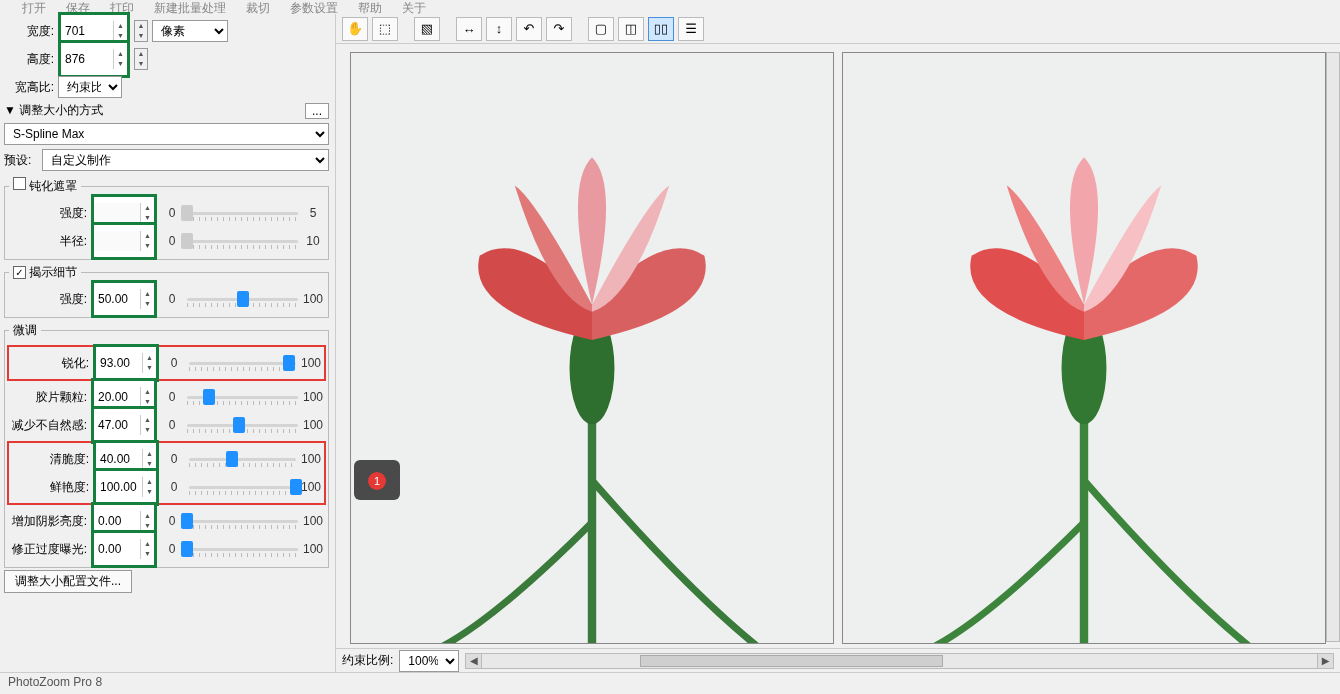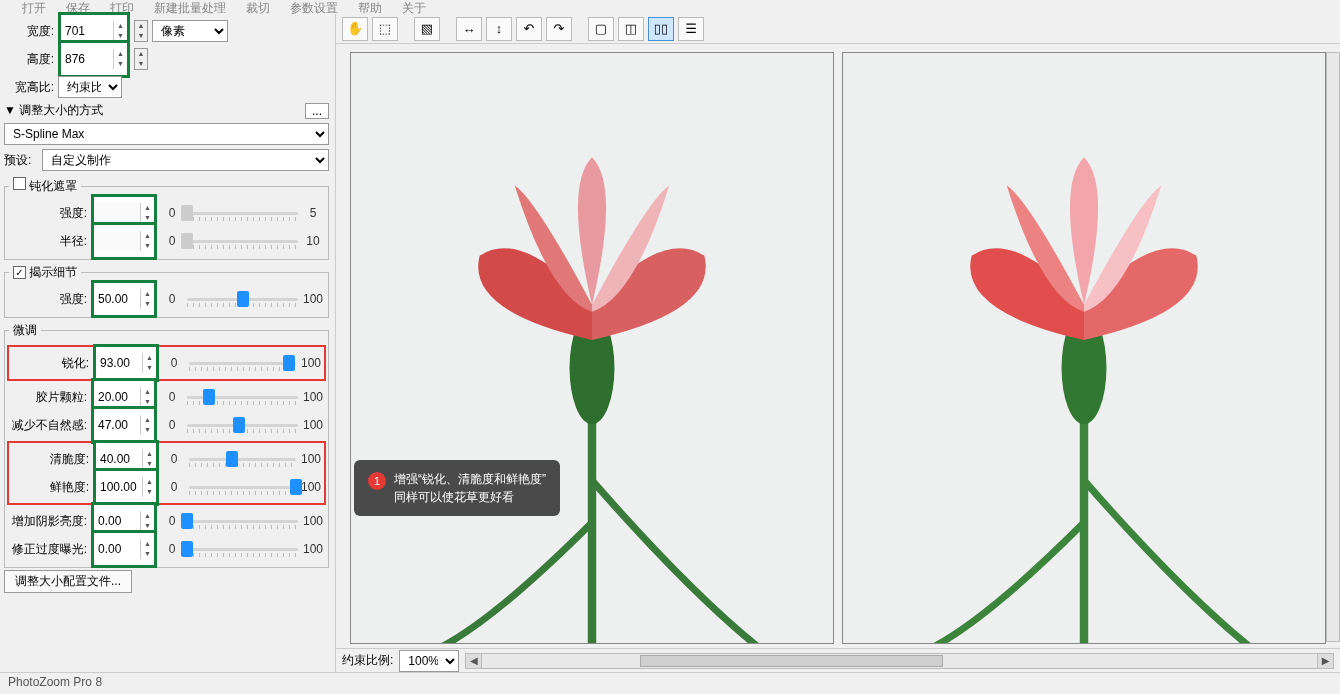--- a/index.html
+++ b/index.html
@@ -353,19 +353,15 @@
         <div class="arr l">◀</div>
         <div class="thumb"></div>
         <div class="arr r">▶</div>
       </div>
     </div>
   </div>
 </div>
 
 <div class="callout">
   <div class="num">1</div>
-  <div>
-    <div>增强“锐化、清脆度和鲜艳度”</div>
-    <div>同样可以使花草更好看</div>
-  </div>
 </div>
 
 <div class="statusbar">PhotoZoom Pro 8</div>
 
 </body></html>

